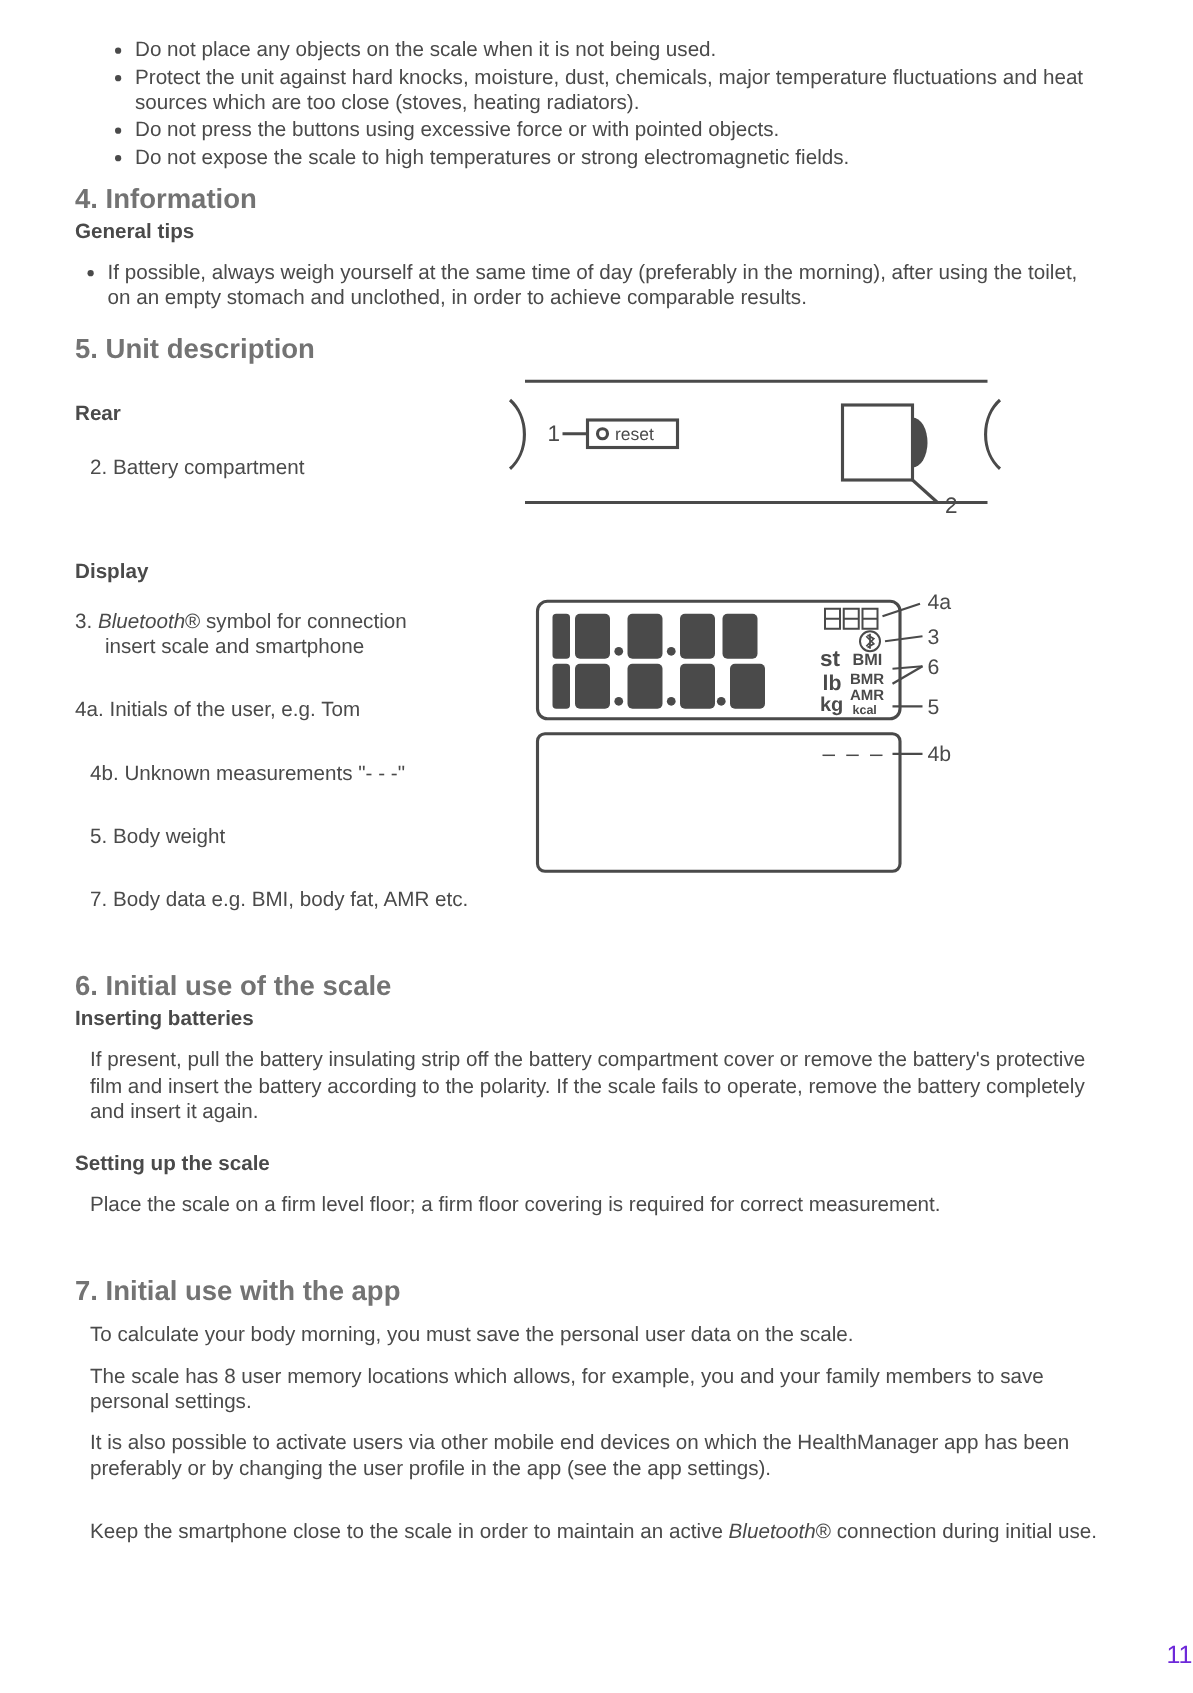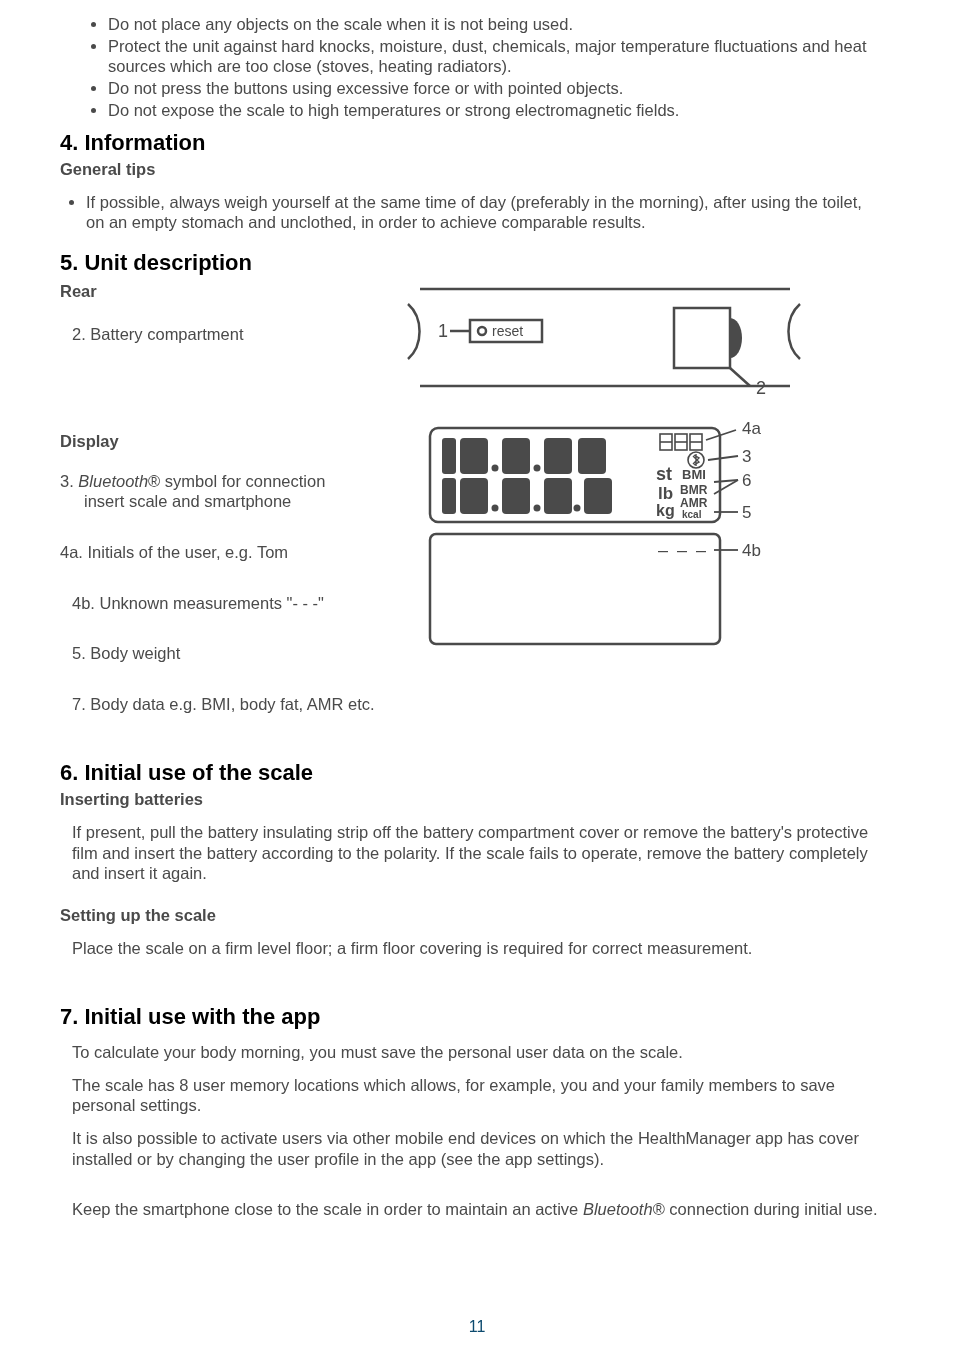--- a/index.html
+++ b/index.html
@@ -6,78 +6,78 @@
     margin: 0;
     padding: 0;
     background: #fff;
     font-family: Arial, Helvetica, sans-serif;
     color: #4a4a4a;
   }
   .page {
     width: 954px;
     min-height: 1354px;
     box-sizing: border-box;
-    padding: 14px 60px 20px 60px;
+    padding: 30px 60px 20px 60px;
     position: relative;
   }
   ul.top-bullets {
     margin: 0 0 8px 48px;
     padding: 0;
   }
   ul.top-bullets li {
     margin: 0 0 1px 0;
     line-height: 1.25;
     font-size: 16.5px;
   }
   h2.section {
     font-size: 22px;
     font-weight: bold;
     margin: 10px 0 2px 0;
-    color: #000000;
+    color: #737373;
   }
   .bold {
     font-weight: bold;
     font-size: 16.5px;
     margin: 3px 0 1px 0;
   }
   p, li {
     font-size: 16.5px;
     line-height: 1.25;
     margin: 12px;
   }
   ul.single {
     margin: 0 0 0 14px;
     padding: 0;
   }
   ul.single li {
     margin-bottom: 1px;
   }
   .row {
     display: flex;
-    align-items: flex-start;
+    align-items: center;
   }
   .col-left {
     width: 330px;
     flex-shrink: 0;
   }
   .spacer-sm { height: 6px; }
   .spacer-lg { height: 24px; }
   .rear-svg { margin-top: -4px; }
   em.it { font-style: italic; }
   .indent-sub { margin-left: 24px; display: block; }
   .list3   { margin-left: 0; }
   .list4a  { margin-left: 0; }
   .pagenum {
     position: absolute;
     bottom: 18px;
     left: 0;
     right: 0;
-    text-align: center;
-    font-size: 16px;
-    color: #0c4a6e;
+    text-align: right;
+    font-size: 20px;
+    color: #6d28d9;
   }
 </style>
 </head>
 <body>
 
 <div class="page">
 
   <ul class="top-bullets">
     <li>Do not place any objects on the scale when it is not being used.</li>
     <li>Protect the unit against hard knocks, moisture, dust, chemicals, major temperature fluctuations and heat sources which are too close (stoves, heating radiators).</li>
@@ -230,20 +230,20 @@
   <p>If present, pull the battery insulating strip off the battery compartment cover or remove the battery's protective film and insert the battery according to the polarity. If the scale fails to operate, remove the battery completely and insert it again.</p>
   <div class="spacer-sm"></div>
   <p class="bold">Setting up the scale</p>
   <p>Place the scale on a firm level floor; a firm floor covering is required for correct measurement.</p>
 
   <div class="spacer-lg"></div>
 
   <h2 class="section">7. Initial use with the app</h2>
   <p>To calculate your body morning, you must save the personal user data on the scale.</p>
   <p>The scale has 8 user memory locations which allows, for example, you and your family members to save personal settings.</p>
-  <p>It is also possible to activate users via other mobile end devices on which the HealthManager app has cover installed or by changing the user profile in the app (see the app settings).</p>
+  <p>It is also possible to activate users via other mobile end devices on which the HealthManager app has been preferably or by changing the user profile in the app (see the app settings).</p>
   <div class="spacer-sm"></div>
   <p>
     <span>Keep the smartphone close to the scale in order to maintain an active </span><em class="it">Bluetooth</em><span>® connection during initial use.</span>
   </p>
 
   <div class="pagenum">11</div>
 </div>
 
 </body></html>

